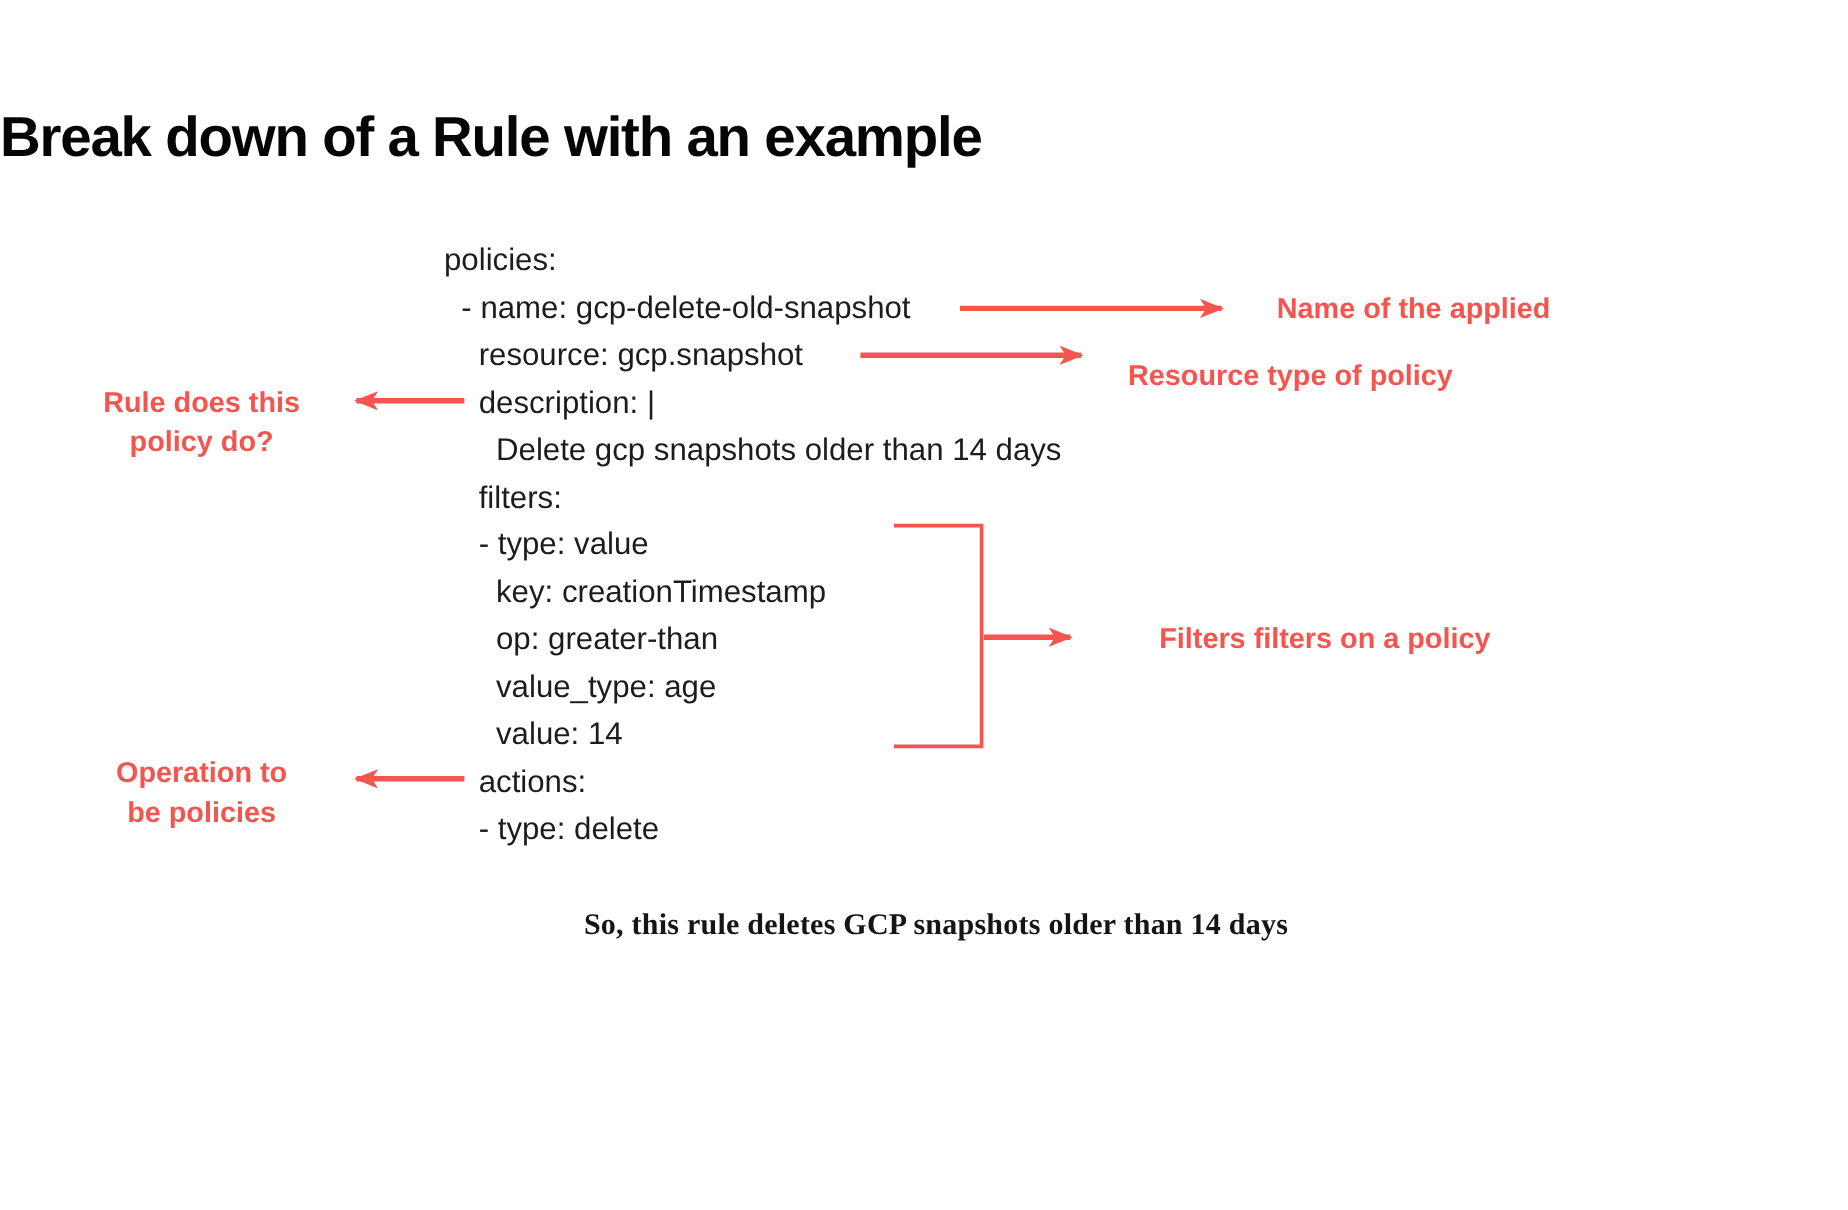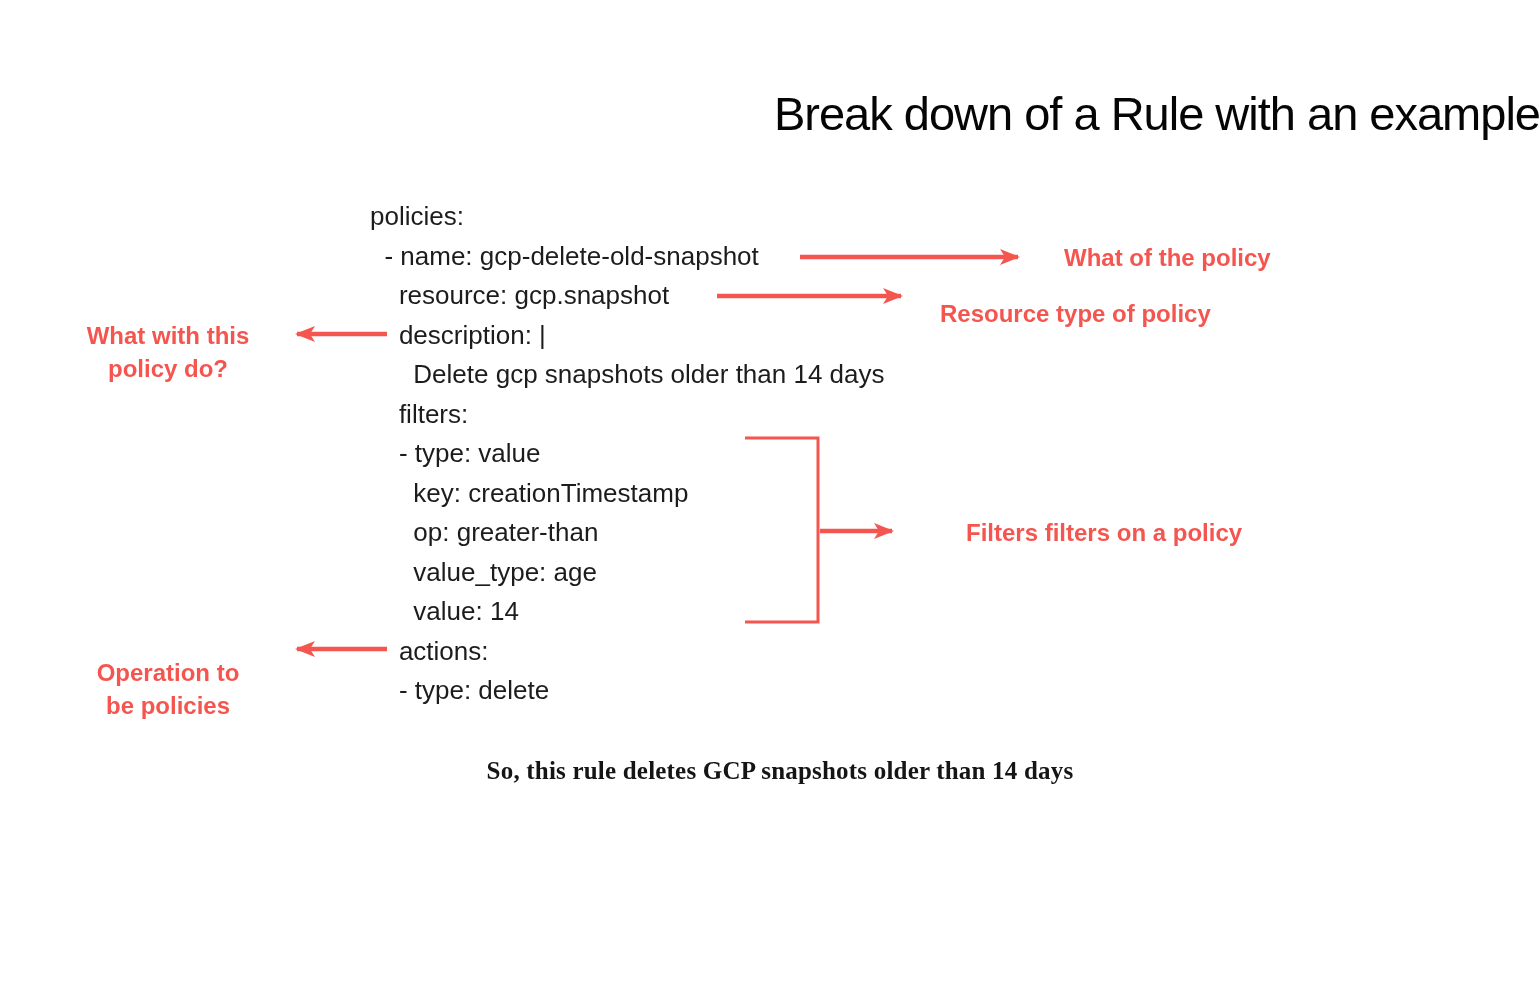--- a/index.html
+++ b/index.html
@@ -14,23 +14,23 @@
     height:1008px;
     background:#ffffff;
     overflow:hidden;
     font-family:"Liberation Sans", sans-serif;
   }
   .title{
     position:absolute;
     top:86px;
     left:0;
     width:100%;
-    text-align:right;
+    text-align:left;
     font-size:47px;
-    font-weight:400;
+    font-weight:700;
     letter-spacing:-1px;
     color:#050505;
   }
   .yaml{
     position:absolute;
     top:197px;
     left:370px;
     font-family:"Liberation Sans", sans-serif;
     font-size:26px;
     font-weight:400;
@@ -104,31 +104,31 @@
 
     <line x1="387" y1="334" x2="297" y2="334" stroke="#f4554f" stroke-width="4.5" marker-end="url(#ah)"></line>
 
     <line x1="387" y1="649" x2="297" y2="649" stroke="#f4554f" stroke-width="4.5" marker-end="url(#ah)"></line>
 
     <polyline points="745,438 818,438 818,622 745,622" fill="none" stroke="#f4554f" stroke-width="3"></polyline>
 
     <line x1="820" y1="531" x2="892" y2="531" stroke="#f4554f" stroke-width="4.5" marker-end="url(#ah)"></line>
   </svg>
 
-  <div class="red-label" style="left:1064px; top:244px;">What of the policy</div>
+  <div class="red-label" style="left:1064px; top:244px;">Name of the applied</div>
 
   <div class="red-label" style="left:940px; top:276px;margin-top:24px;">Resource type of policy</div>
 
   <div class="red-label" style="left:966px; top:519px;">Filters filters on a policy</div>
 
   <div class="red-label centered" style="left:68px; top:319px; width:200px;">
-    <div>What with this</div>
+    <div>Rule does this</div>
     <div>policy do?</div>
   </div>
 
-  <div class="red-label centered" style="left:68px; top:656px; width:200px;">
+  <div class="red-label centered" style="left:68px; top:628px; width:200px;">
     <div>Operation to</div>
     <div>be policies</div>
   </div>
 
   <div class="caption">So, this rule deletes GCP snapshots older than 14 days</div>
 
 </div>
 
 </body></html>

